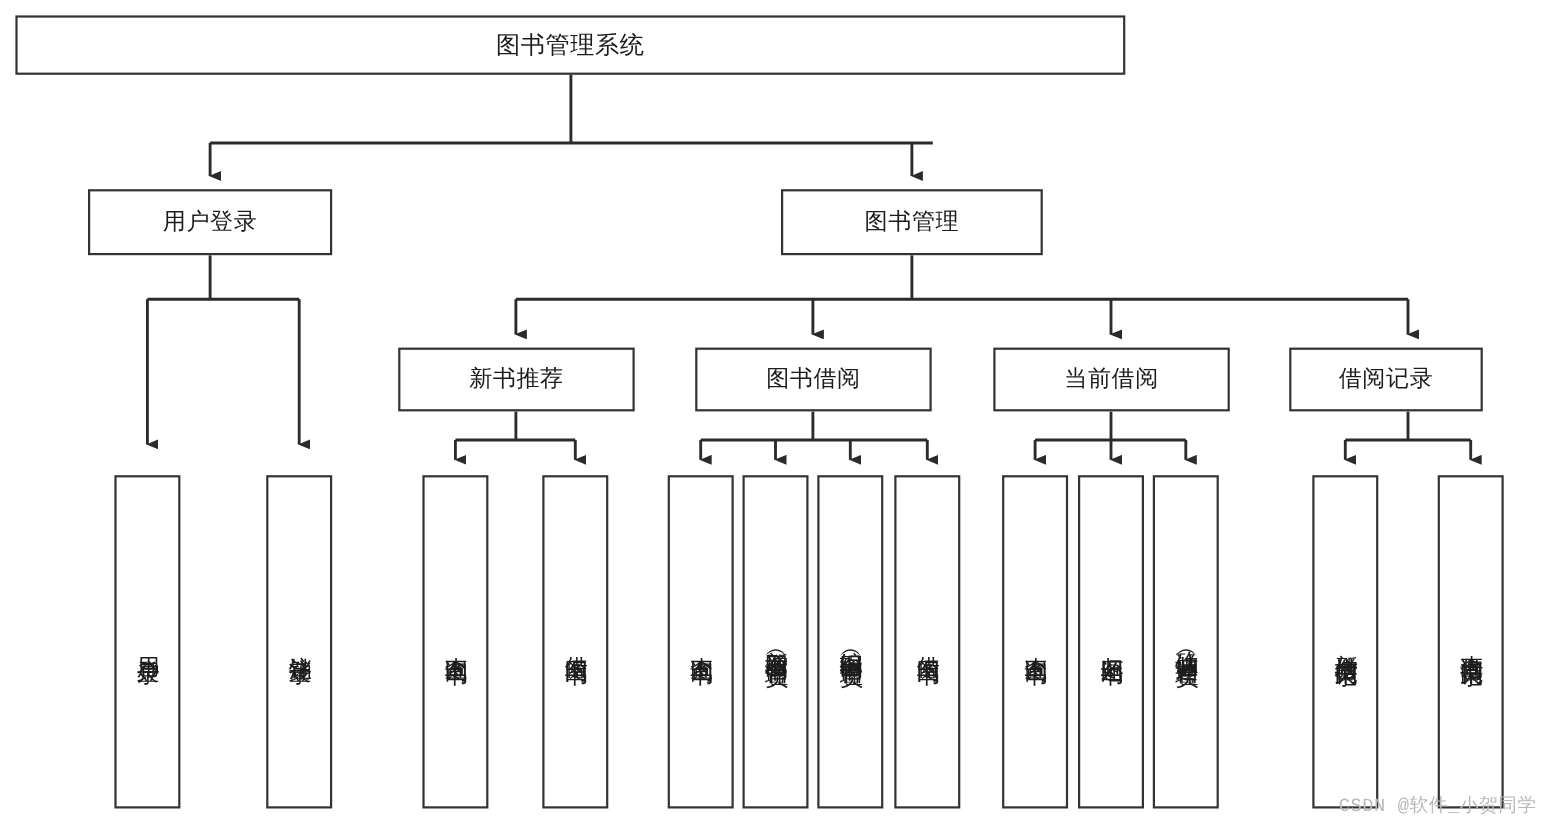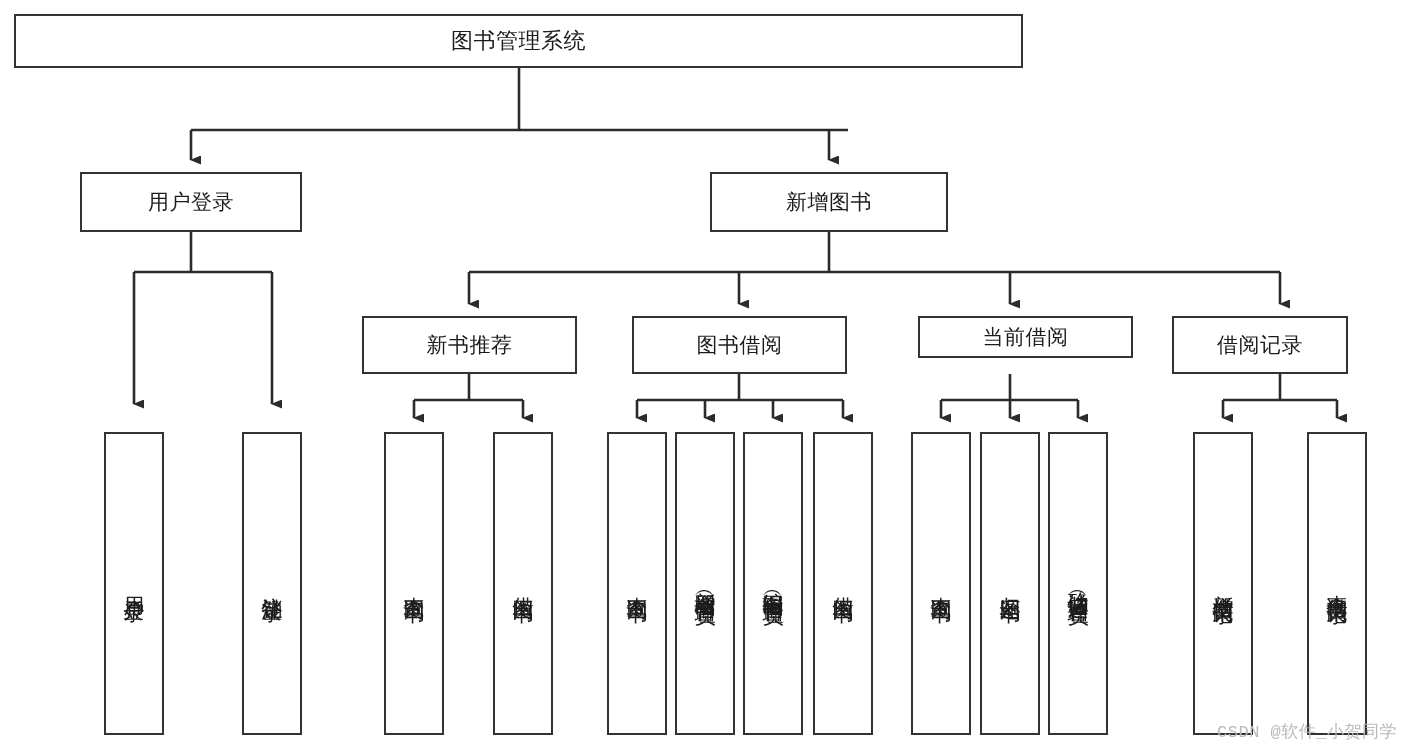--- a/index.html
+++ b/index.html
@@ -132,32 +132,32 @@
 
   <div class="node h root" style="left:14px; top:14px; width:1009px; height:54px;">
     <span class="lbl">图书管理系统</span>
   </div>
 
   <div class="node h" style="left:80px; top:172px; width:222px; height:60px;">
     <span class="lbl">用户登录</span>
   </div>
 
   <div class="node h" style="left:710px; top:172px; width:238px; height:60px;">
-    <span class="lbl">新增图书</span>
+    <span class="lbl">图书管理</span>
   </div>
 
   <div class="node h" style="left:632px; top:316px; width:215px; height:58px;">
     <span class="lbl">图书借阅</span>
   </div>
 
   <div class="node h" style="left:362px; top:316px; width:215px; height:58px;">
     <span class="lbl">新书推荐</span>
   </div>
 
-  <div class="node h" style="left:903px; top:316px; width:215px; height:42px;margin-left:15px;">
+  <div class="node h" style="left:903px; top:316px; width:215px; height:58px;">
     <span class="lbl">当前借阅</span>
   </div>
 
   <div class="node h" style="left:1172px; top:316px; width:176px; height:58px;">
     <span class="lbl">借阅记录</span>
   </div>
 
   <div class="node v" style="left:104px; top:432px; width:60px; height:303px;">
     <span class="lbl">用户登录</span>
   </div>

